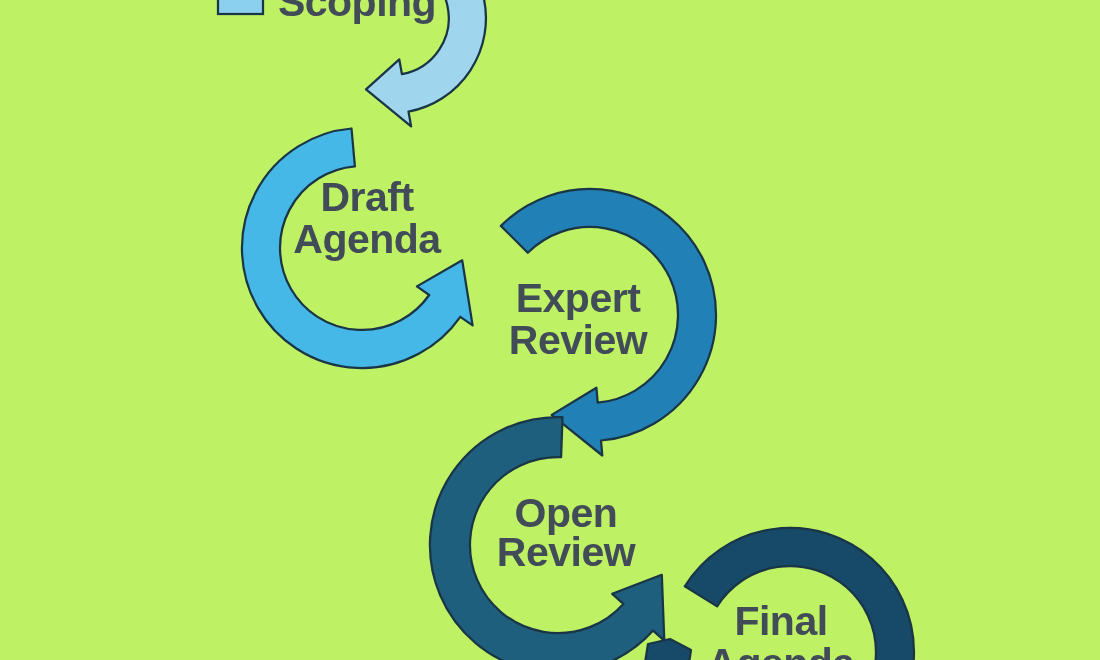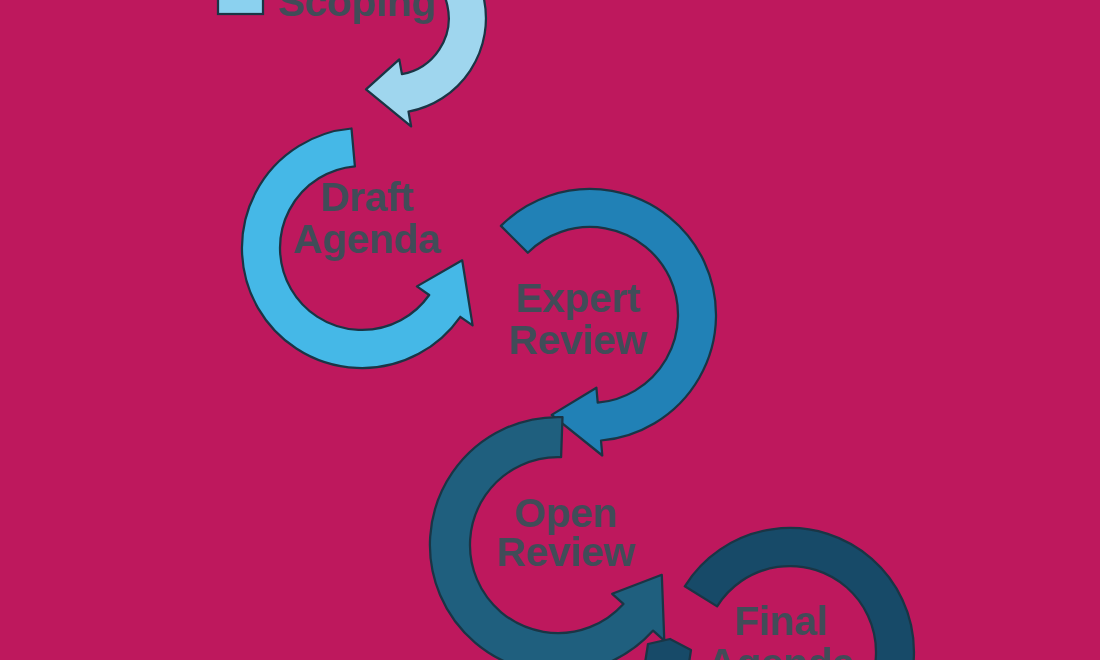--- a/index.html
+++ b/index.html
@@ -7,21 +7,21 @@
     padding: 0;
     width: 1100px;
     height: 660px;
     overflow: hidden;
     background: #ffffff;
   }
   .diagram-wrap {
     position: relative;
     width: 1100px;
     height: 660px;
-    background: #be185d;
+    background: #bef264;
   }
   svg { display: block; }
   .stage-label {
     font-family: "Liberation Sans", "DejaVu Sans", sans-serif;
     font-weight: bold;
     font-size: 41px;
     text-anchor: middle;
     letter-spacing: -0.5px;
   }
 </style>

